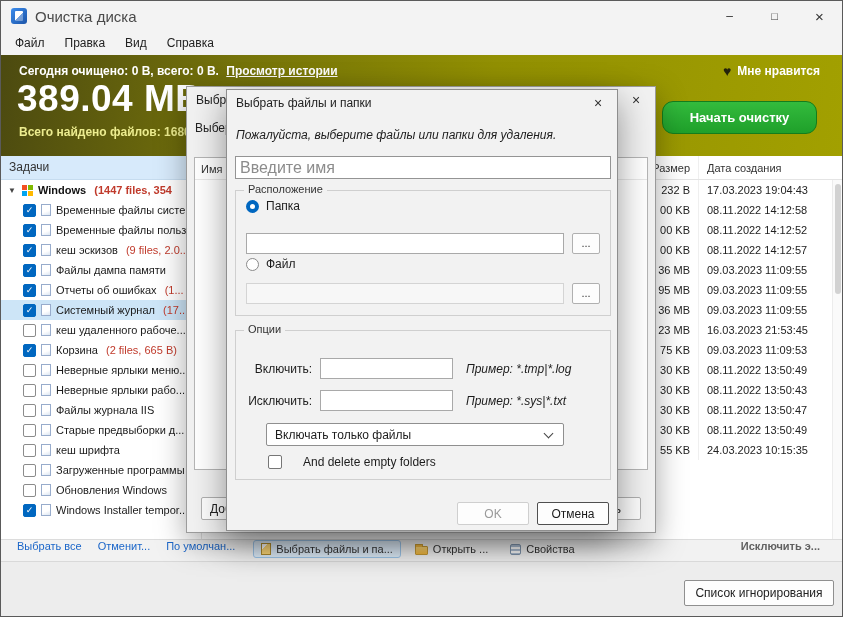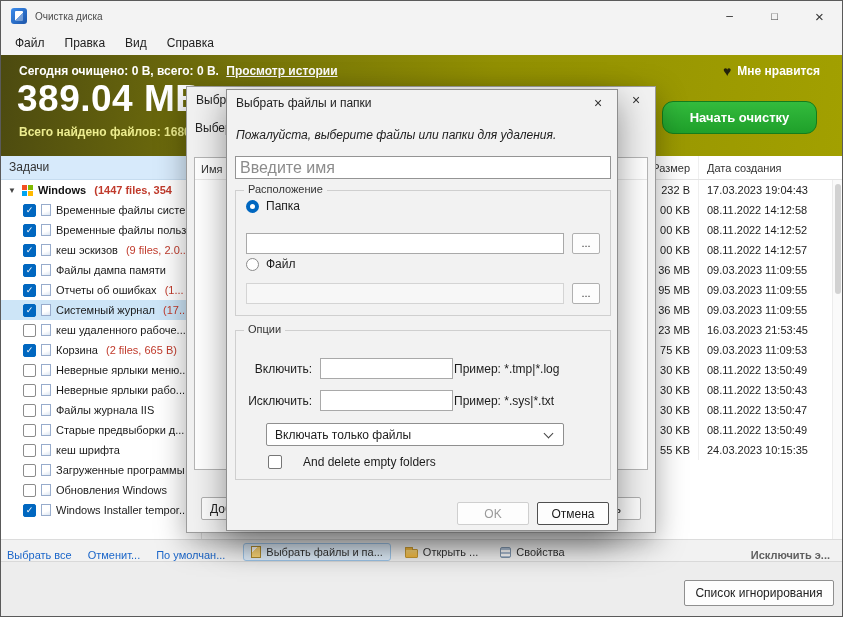--- a/index.html
+++ b/index.html
@@ -3,21 +3,21 @@
 <meta charset="utf-8">
 <style>
   * { margin:0; padding:0; box-sizing:border-box; }
   body { background:#2b2b2b; font-family:"Liberation Sans","DejaVu Sans",sans-serif; }
   .app { position:relative; width:843px; height:617px; background:#f3f3f3; border:1px solid #5a5a5a; overflow:hidden; }
 
   
   .titlebar { position:absolute; left:0; top:0; right:0; height:30px; display:flex; align-items:center; background:#f3f3f3; }
   .app-icon { width:16px; height:16px; margin:0 8px 0 10px; border-radius:3px; background:linear-gradient(135deg,#3b8ced,#1d55a8); position:relative; flex:0 0 auto; }
   .app-icon::before { content:""; position:absolute; left:4px; top:3px; width:8px; height:10px; background:linear-gradient(135deg,#ffffff 0 55%,rgba(255,255,255,.35) 55%); border-radius:1px; }
-  .title-text { font-size:10px; color:#4a4a4a; }
+  .title-text { font-size:15px; color:#4a4a4a; }
   .win-controls { margin-left:auto; display:flex; height:100%; }
   .win-btn { width:45px; height:100%; display:flex; align-items:center; justify-content:center; font-size:12px; color:#333; }
   .win-btn.max { font-size:11px; }
   .win-btn.close { font-size:15px; }
 
   
   .menubar { position:absolute; left:0; top:30px; right:0; height:24px; display:flex; align-items:center; padding-left:4px; background:#f3f3f3; }
   .menu-item { font-size:12px; color:#222; padding:3px 10px; }
 
   
@@ -93,33 +93,33 @@
   .radio-row { position:absolute; display:flex; align-items:center; gap:7px; cursor:pointer; }
   .radio { width:13px; height:13px; border-radius:50%; background:#fff; flex:0 0 auto; }
   .radio.on  { border:4px solid #0067c0; }
   .radio.off { border:1px solid #8a8a8a; }
   .path-input { position:absolute; height:21px; border:1px solid #a9a9a9; background:#fff; font-family:inherit; font-size:12px; padding:0 5px; }
   .path-input.disabled { background:#f7f7f7; border-color:#d4d4d4; }
   .browse-btn { position:absolute; width:28px; height:21px; background:#fdfdfd; border:1px solid #b0b0b0; border-radius:2px;
                 font-size:11px; color:#333; display:flex; align-items:flex-end; justify-content:center; padding-bottom:4px; cursor:pointer; }
   .opt-label { position:absolute; left:8px; width:68px; text-align:right; }
   .opt-input { position:absolute; left:84px; width:133px; height:21px; border:1px solid #a9a9a9; background:#fff; font-family:inherit; font-size:12px; padding:0 5px; }
-  .opt-hint { position:absolute; left:218px; }
+  .opt-hint { position:absolute; left:230px;font-style:italic; }
   .filter-select { position:absolute; left:30px; top:92px; width:298px; height:23px; background:#fff; border:1px solid #8f8f8f;
                    border-radius:2px; display:flex; align-items:center; padding-left:8px; cursor:pointer; }
   .chev { margin-left:auto; margin-right:11px; width:7px; height:7px; border-right:1.5px solid #444; border-bottom:1.5px solid #444;
           transform:rotate(45deg); margin-top:-3px; }
   .cb-row { position:absolute; left:32px; top:124px; display:flex; align-items:center; gap:21px; cursor:pointer; }
   .cb { width:14px; height:14px; border:1px solid #767676; border-radius:2px; background:#fff; flex:0 0 auto; }
   .dlg-ok { position:absolute; left:230px; top:412px; width:72px; height:23px; border-color:#cfcfcf; color:#9a9a9a; }
   .dlg-cancel { position:absolute; left:310px; top:412px; width:72px; height:23px; border-color:#4f4f4f; color:#1c1c1c; }
 
   
   .toolbar { position:absolute; left:0; top:538px; right:0; height:22px; background:#f2f2f2; border-top:1px solid #dcdcdc;
-             display:flex; align-items:flex-end; font-size:11px; padding:0 6px; }
+             display:flex; align-items:flex-start; font-size:11px; padding:0 16px; }
   .tb-link { color:#1b66c9; margin-right:16px; cursor:pointer; white-space:nowrap; }
   .tb-btn { display:flex; align-items:center; gap:5px; padding:2px 7px; margin-right:6px; color:#333; border:1px solid transparent;
             border-radius:3px; cursor:pointer; white-space:nowrap; }
   .tb-btn.active { background:#e0eefb; border-color:#9ec6ea; }
   .tb-btn.first { margin-left:2px; }
   .icon-docs { width:10px; height:12px; background:linear-gradient(135deg,#fff 0 30%,#ffd978 30%); border:1px solid #b08c2f; }
   .icon-folder { position:relative; width:13px; height:9px; background:linear-gradient(#ffd978,#f3b73c); border:1px solid #c79a33; border-radius:1px; margin-top:2px; }
   .icon-folder::before { content:""; position:absolute; left:-1px; top:-3px; width:6px; height:2px; background:#f3b73c; border:1px solid #c79a33; border-bottom:none; border-radius:1px 1px 0 0; }
   .icon-props { width:11px; height:11px; border-radius:2px; border:1px solid #8196ad; background:repeating-linear-gradient(#aebfd4 0 2px,#ffffff 2px 4px); }
   .tb-spacer { flex:1; }

